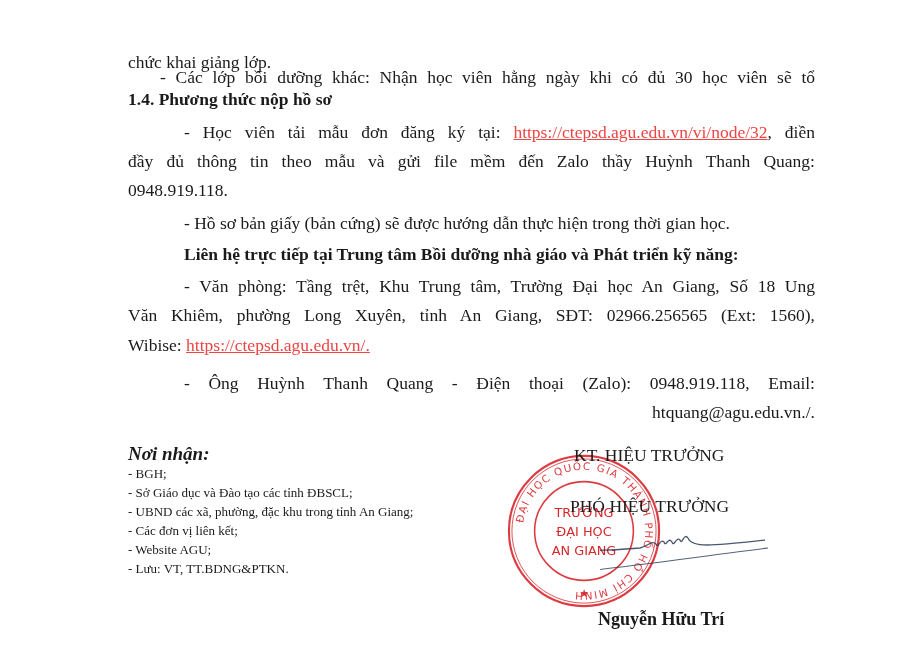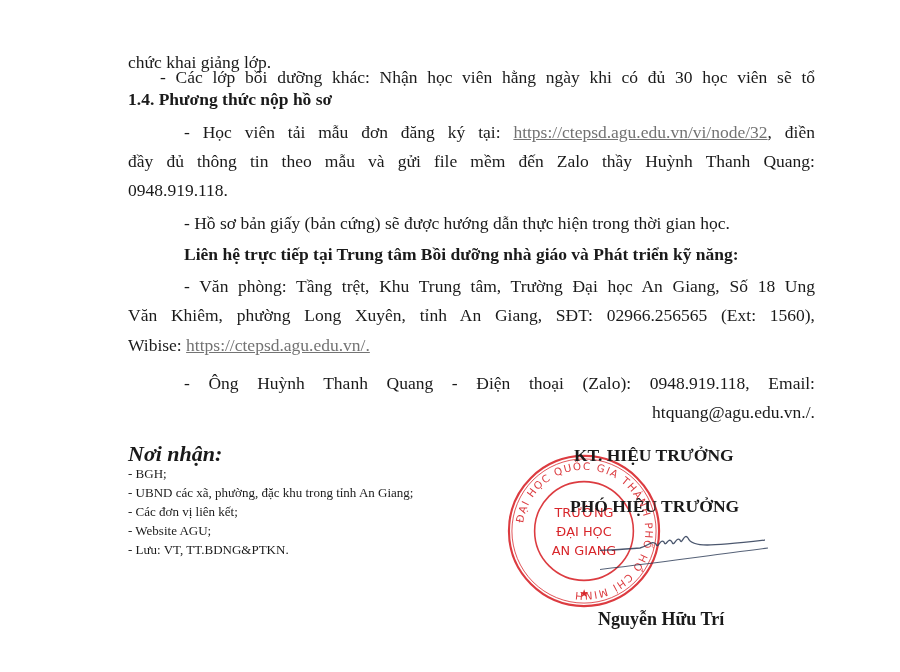--- a/index.html
+++ b/index.html
@@ -27,41 +27,41 @@
       font-size: 17.5px;
       line-height: 22px;
       white-space: nowrap;
     }
     .justify {
       text-align: justify;
       text-align-last: justify;
     }
     .bold { font-weight: bold; }
     a.link {
-      color: #737373;
+      color: #ef4444;
       text-decoration: underline;
     }
     .recipients {
       position: absolute;
       left: 128px;
       top: 444px;
       font-size: 13px;
       line-height: 19px;
       color: #1a1a1a;
     }
     .recipients .title {
       font-weight: bold;
       font-style: italic;
-      font-size: 22px;
+      font-size: 19px;
       line-height: 20px;
       margin-bottom: 0px;
     }
     .sign-title {
       position: absolute;
-      font-weight: bold;
+      font-weight: normal;
       font-size: 17.5px;
       line-height: 22px;
       white-space: nowrap;
       color: #1a1a1a;
     }
     .signer {
       position: absolute;
       left: 598px;
       top: 609px;
       font-weight: bold;
@@ -109,20 +109,21 @@
   <div class="line" style="top:334px;">
     <span>Wibise: </span><a class="link" href="#">https://ctepsd.agu.edu.vn/.</a>
   </div>
 
   <div class="line justify" style="top:372px; left:184px; width:631px;">- Ông Huỳnh Thanh Quang - Điện thoại (Zalo): 0948.919.118, Email:</div>
   <div class="line" style="top:401px;text-align:right;">htquang@agu.edu.vn./.</div>
 
   <div class="recipients">
     <div class="title">Nơi nhận:</div>
     <div>- BGH;</div>
+    <div>- Sở Giáo dục và Đào tạo các tỉnh ĐBSCL;</div>
     <div>- UBND các xã, phường, đặc khu trong tỉnh An Giang;</div>
     <div>- Các đơn vị liên kết;</div>
     <div>- Website AGU;</div>
     <div>- Lưu: VT, TT.BDNG&amp;PTKN.</div>
   </div>
 
   <svg class="stamp" viewBox="0 0 160 160">
     <defs>
       <path id="stampArc" d="M 80,80 m -62,0 a 62,62 0 1,1 124,0 a 62,62 0 1,1 -124,0"></path>
     </defs>

